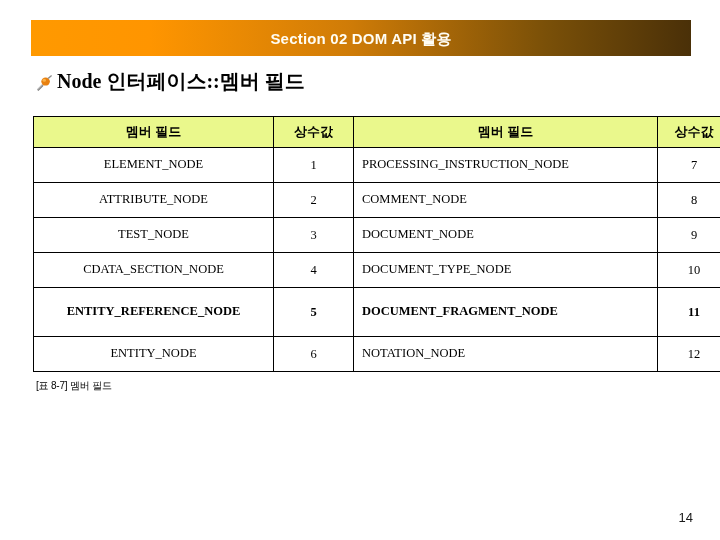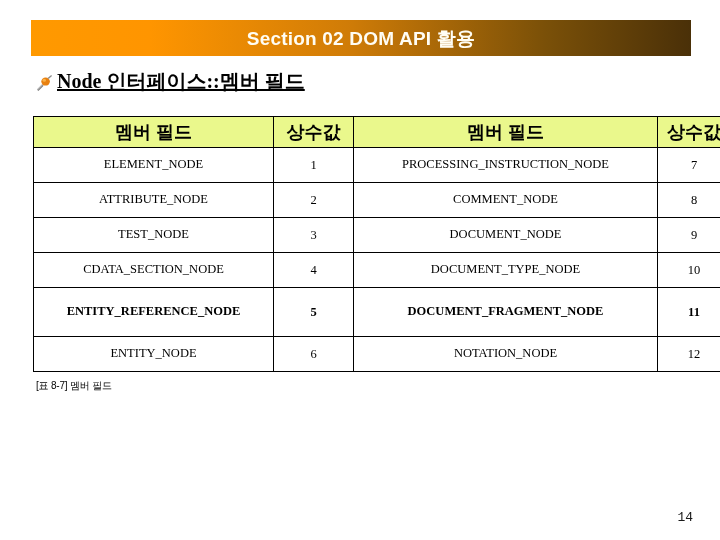--- a/index.html
+++ b/index.html
@@ -32,36 +32,35 @@
     width: 660px;
     height: 36px;
     background: linear-gradient(to right, #FF9900 0%, #FF9500 18%, #D07C07 48%, #7A5008 78%, #4A3008 100%);
     display: flex;
     align-items: center;
     justify-content: center;
   }
   .section-banner-title {
     color: #FFFDF4;
     font-family: "Liberation Sans", sans-serif;
-    font-size: 19px;
+    font-size: 15px;
     font-weight: bold;
     letter-spacing: 0.2px;
     white-space: nowrap;
     line-height: 1;
   }
 
   
   .heading-row {
     position: absolute;
     left: 34px;
     top: 66px;
     display: flex;
     align-items: center;
     height: 30px;
-    text-decoration: underline;
   }
   .pin-icon {
     width: 20px;
     height: 20px;
     margin-right: 3px;
     flex: 0 0 auto;
     position: relative;
     top: 1px;
   }
   .heading-text {
@@ -88,35 +87,35 @@
     font-family: "Liberation Serif", "DejaVu Serif", serif;
     font-size: 12.5px;
     color: #000000;
     vertical-align: middle;
     background: #ffffff;
   }
   .node-table thead th {
     background: #EAF88C;
     text-align: center;
     font-family: "Liberation Sans", sans-serif;
-    font-size: 18px;
+    font-size: 13px;
     font-weight: bold;
     height: 30px;
     padding: 0 4px;
   }
   .node-table tbody td {
     height: 34px;
   }
   .node-table tbody tr.tall td {
     height: 48px;
     font-weight: bold;
   }
   .col-field { width: 231px; text-align: center; }
   .col-value { width: 71px;  text-align: center; }
-  .col-field2 { width: 295px; text-align: center; }
+  .col-field2 { width: 295px; text-align: left; }
   .col-value2 { width: 64px;  text-align: center; }
 
   .cell-wrap {
     display: block;
     word-break: break-all;
     line-height: 1.25;
   }
 
   
   .table-caption {
@@ -129,21 +128,21 @@
     color: #000000;
     letter-spacing: -0.2px;
     white-space: nowrap;
   }
 
   
   .page-number {
     position: absolute;
     right: 27px;
     bottom: 15px;
-    font-family: Liberation Mono, monospace;
+    font-family: Liberation Sans, sans-serif;
     font-size: 13px;
     color: #1a1a1a;
   }
 </style>
 </head>
 <body>
 
 <div class="slide">
 
   <div class="section-banner">

